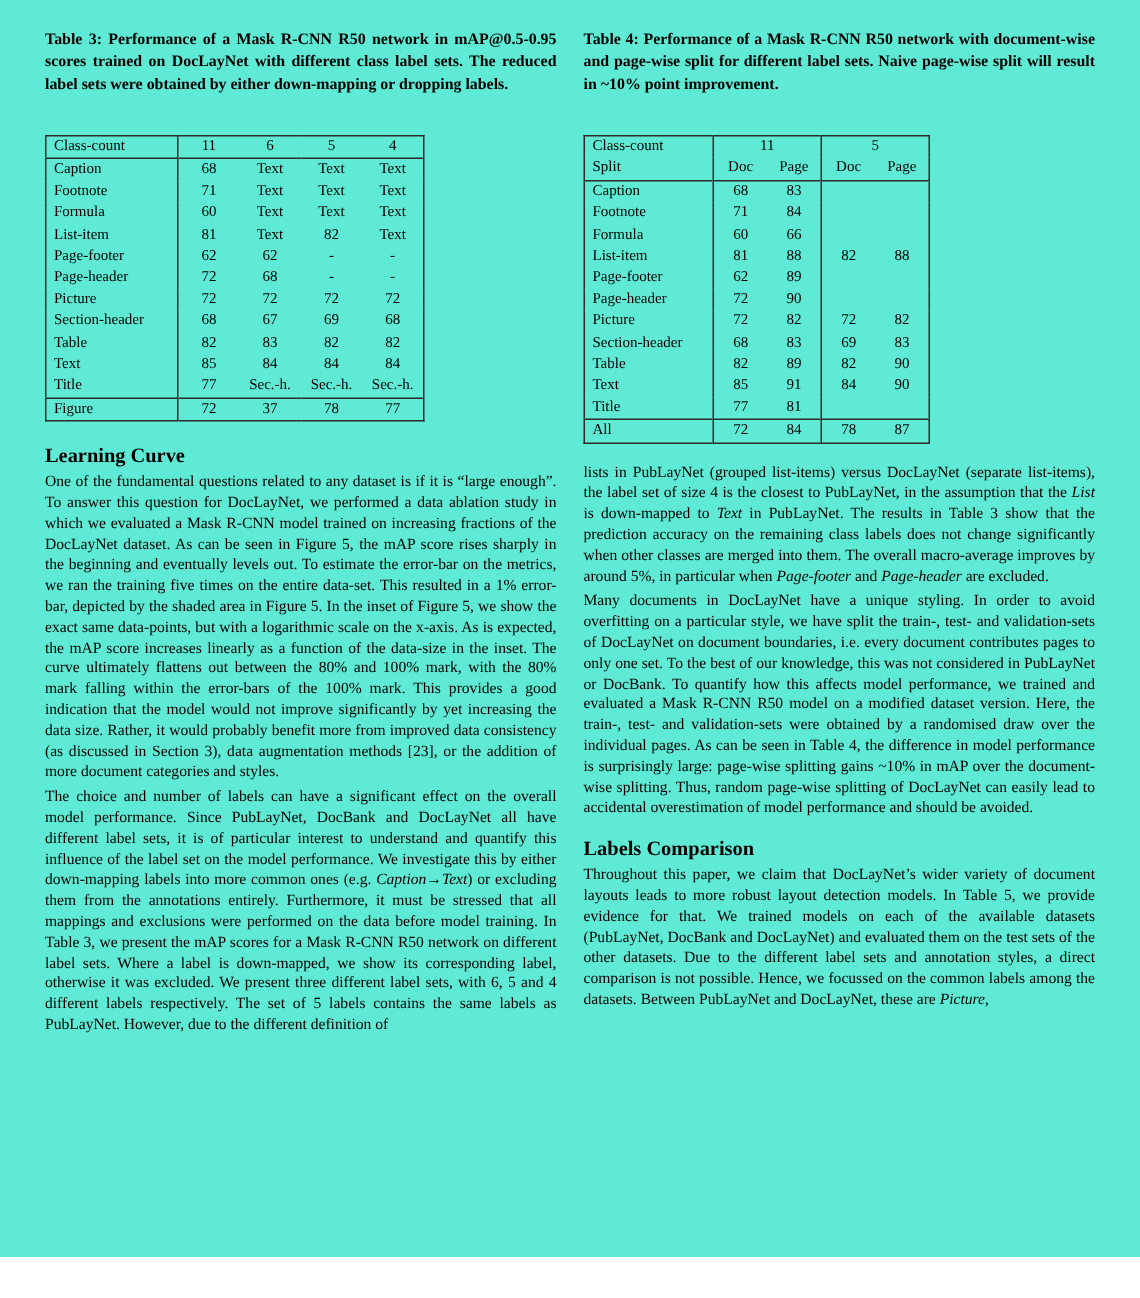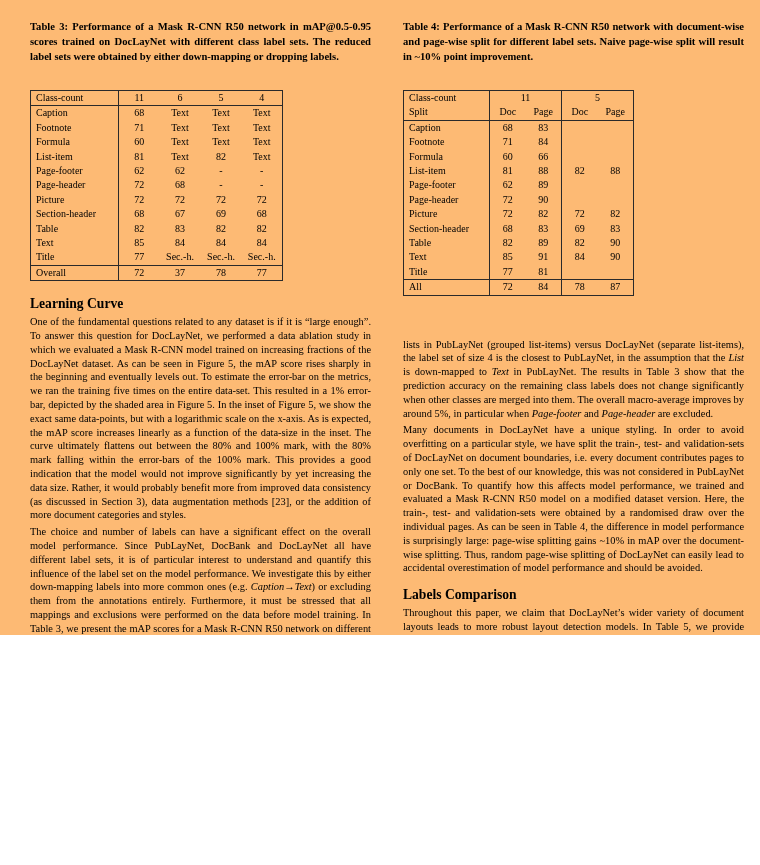--- a/index.html
+++ b/index.html
@@ -1,22 +1,22 @@
 <!DOCTYPE html>
 <html><head>
 <meta charset="utf-8">
 <style>
   html,body{margin:0;padding:0;background:#ffffff;}
   .page{
-    position:relative;width:760px;height:635px;background:#fdba74;overflow:hidden;
+    position:relative;width:760px;height:838px;background:#5eead4;overflow:hidden;
     font-family:"Liberation Serif", serif;color:#000;
   }
   .col{position:absolute;top:19px;width:341px;}
   .col-left{left:30px;}
-  .col-right{left:403px;}
+  .col-right{left:389px;}
 
   .tbl-caption{
     font-weight:bold;font-size:10.6px;line-height:15px;
     text-align:justify;margin:0;
   }
 
   .tablewrap{display:flex;justify-content:flex-start;}
   table{border-collapse:collapse;margin-top:26px;font-size:10px;}
   td,th{line-height:14.4px;padding:0 3px;font-weight:normal;white-space:nowrap;text-align:center;}
 
@@ -45,21 +45,21 @@
   #table4 .vr{border-right:1.2px solid #2a2a2a;}
 
   .sec-heading{
     font-size:13.6px;font-weight:bold;margin:0;line-height:17px;
   }
   .mt-first{margin-top:14px;}
   .mt-next{margin-top:11px;}
   .body-par{
     font-size:10.4px;line-height:13.8px;text-align:justify;margin:3px 0 0 0;
   }
-  .cont-par{margin-top:42px;}
+  .cont-par{margin-top:13px;}
 </style>
 </head>
 <body>
 
 <div class="page">
 
   <div class="col col-left">
     <p class="tbl-caption">Table 3: Performance of a Mask R-CNN R50 network in mAP@0.5-0.95 scores trained on DocLayNet with different class label sets. The reduced label sets were obtained by either down-mapping or dropping labels.</p>
 
     <div class="tablewrap">
@@ -154,21 +154,21 @@
             <tr>
               <td>Title</td>
               <td>77</td>
               <td>Sec.-h.</td>
               <td>Sec.-h.</td>
               <td>Sec.-h.</td>
             </tr>
           </tbody>
         <tfoot>
           <tr>
-            <td>Overall</td>
+            <td>Figure</td>
             <td>72</td>
             <td>37</td>
             <td>78</td>
             <td>77</td>
           </tr>
         </tfoot>
       </table>
     </div>
 
     <h2 class="sec-heading mt-first">Learning Curve</h2>

